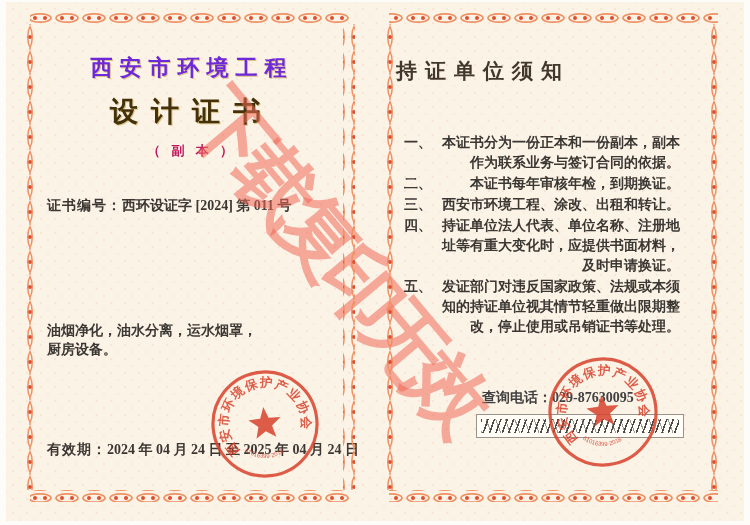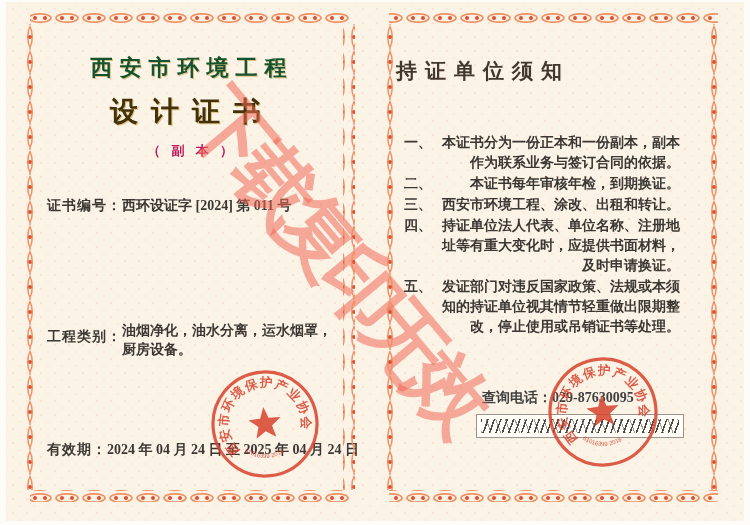--- a/index.html
+++ b/index.html
@@ -13,21 +13,21 @@
     background-color:#fcf3e7;
     background-image:
       radial-gradient(rgba(233,176,148,.20) 1px, transparent 1.5px),
       radial-gradient(rgba(233,176,148,.12) 1px, transparent 1.5px);
     background-size:14px 14px,14px 14px;
     background-position:0 0,7px 7px;
   }
   .abs{position:absolute;}
   
   .lp-center{left:36px;width:312px;text-align:center;}
-  .lp-title1{top:53px;font-size:22px;font-weight:bold;letter-spacing:7px;color:#14532d;
+  .lp-title1{top:53px;font-size:22px;font-weight:bold;letter-spacing:7px;color:#6d28d9;
              text-shadow:1px 1px 0 rgba(186,142,38,.5);}
   .lp-title2{top:93px;font-size:28px;font-weight:bold;letter-spacing:13px;color:#433209;
              text-shadow:1px 1px 0 rgba(186,142,38,.5);}
   .lp-sub{top:142px;font-size:13px;letter-spacing:4px;color:#be185d;font-weight:700;}
   .row{left:47px;color:#3b3733;font-size:14px;font-weight:600;white-space:nowrap;}
   .row .lbl{letter-spacing:1px;margin-top:7px;}
   .row-flex{display:flex;white-space:normal;}
   .row-flex .lbl{flex:0 0 auto;}
   .wrapval{width:214px;line-height:19px;word-break:break-all;}
   .gap{display:inline-block;width:22px;}
@@ -69,21 +69,20 @@
   <div class="abs lp-center lp-title2">设计证书</div>
   <div class="abs lp-center lp-sub">（ 副 本 ）</div>
 
   <div class="abs row" style="top:197px;">
     <span class="lbl">证书编号：</span><span>西环设证字 [2024] 第 011 号</span>
   </div>
 
 
 
   <div class="abs row row-flex" style="top:321px;">
-    <span class="lbl">工程类别：</span>
     <span class="wrapval">油烟净化，油水分离，运水烟罩，厨房设备。</span>
   </div>
 
 
   <div class="abs row" style="top:441px;">
     <span class="lbl">有效期：</span><span>2024 年 04 月 24 日 至 2025 年 04 月 24 日</span>
   </div>
 
   <div class="abs rp-title">持证单位须知</div>
 

